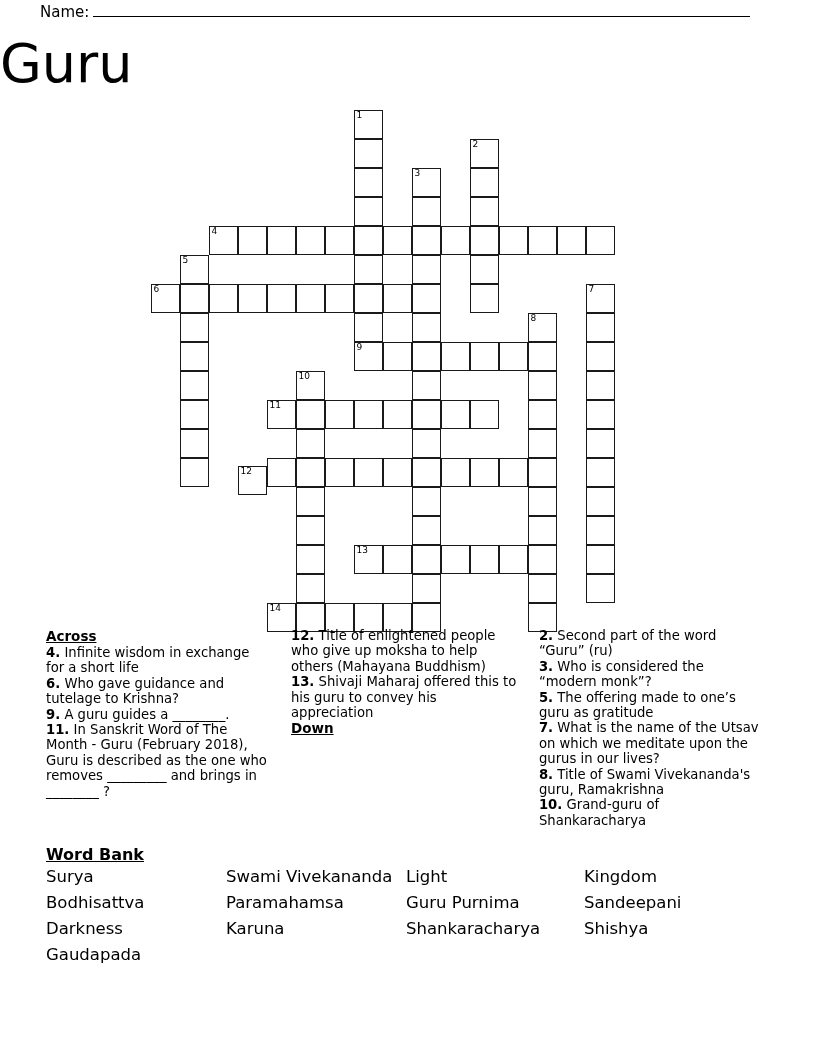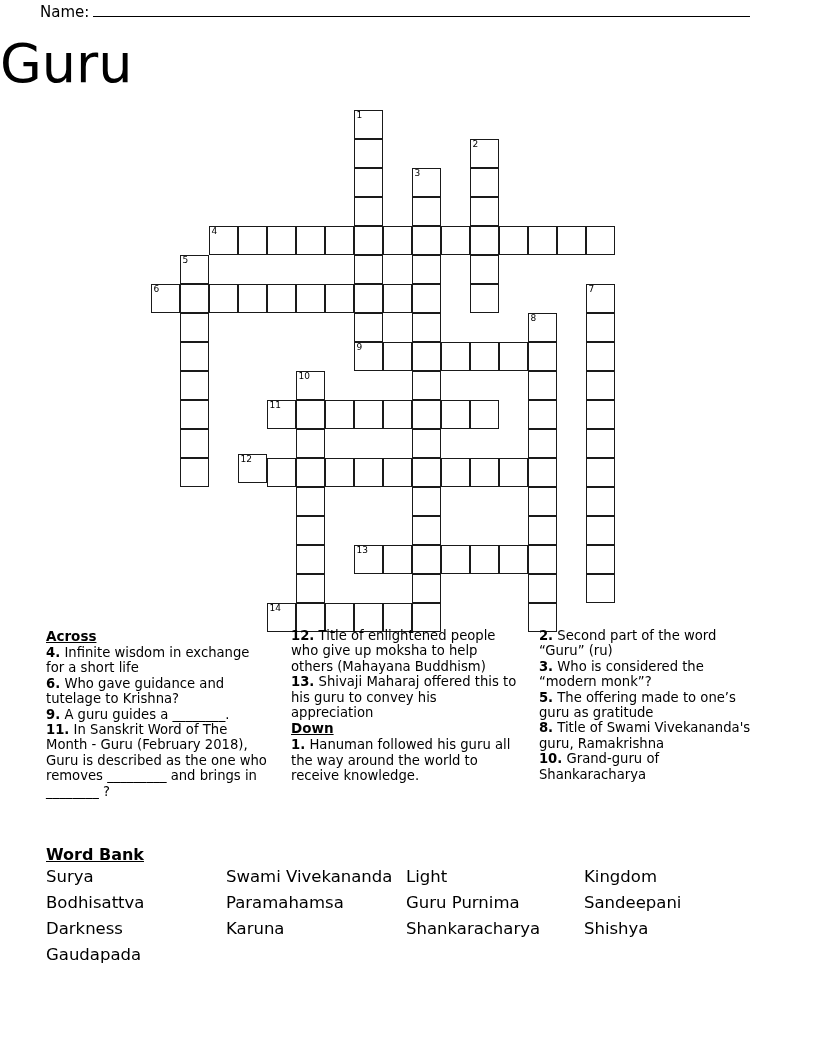--- a/index.html
+++ b/index.html
@@ -203,21 +203,21 @@
       <div class="cell" style="left: 441px; top: 400px;"></div>
       <div class="cell" style="left: 470px; top: 400px;"></div>
       <div class="cell" style="left: 528px; top: 400px;"></div>
       <div class="cell" style="left: 586px; top: 400px;"></div>
       <div class="cell" style="left: 180px; top: 429px;"></div>
       <div class="cell" style="left: 296px; top: 429px;"></div>
       <div class="cell" style="left: 412px; top: 429px;"></div>
       <div class="cell" style="left: 528px; top: 429px;"></div>
       <div class="cell" style="left: 586px; top: 429px;"></div>
       <div class="cell" style="left: 180px; top: 458px;"></div>
-      <div class="cell" style="left: 238px; top: 454px;">
+      <div class="cell" style="left: 238px; top: 466px;">
         <span class="num">12</span>
       </div>
       <div class="cell" style="left: 267px; top: 458px;"></div>
       <div class="cell" style="left: 296px; top: 458px;"></div>
       <div class="cell" style="left: 325px; top: 458px;"></div>
       <div class="cell" style="left: 354px; top: 458px;"></div>
       <div class="cell" style="left: 383px; top: 458px;"></div>
       <div class="cell" style="left: 412px; top: 458px;"></div>
       <div class="cell" style="left: 441px; top: 458px;"></div>
       <div class="cell" style="left: 470px; top: 458px;"></div>
@@ -263,26 +263,26 @@
         <div class="sec-head">Across</div>
         <p class="clue"><b>4.</b><span> Infinite wisdom in exchange for a short life</span></p>
         <p class="clue"><b>6.</b><span> Who gave guidance and tutelage to Krishna?</span></p>
         <p class="clue"><b>9.</b><span> A guru guides a ________.</span></p>
         <p class="clue"><b>11.</b><span> In Sanskrit Word of The Month - Guru (February 2018), Guru is described as the one who removes _________ and brings in ________ ?</span></p>
       </div>
     <div class="clue-col col2" id="clue-col-2">
         <p class="clue"><b>12.</b><span> Title of enlightened people who give up moksha to help others (Mahayana Buddhism)</span></p>
         <p class="clue"><b>13.</b><span> Shivaji Maharaj offered this to his guru to convey his appreciation</span></p>
         <div class="sec-head">Down</div>
-        <p class="clue"><b>1.</b><span> Hanuman followed his guru all the way around the world to receive knowledge.</span></p>
       </div>
     <div class="clue-col col3" id="clue-col-3">
         <p class="clue"><b>2.</b><span> Second part of the word “Guru” (ru)</span></p>
         <p class="clue"><b>3.</b><span> Who is considered the “modern monk”?</span></p>
         <p class="clue"><b>5.</b><span> The offering made to one’s guru as gratitude</span></p>
+        <p class="clue"><b>7.</b><span> What is the name of the Utsav on which we meditate upon the gurus in our lives?</span></p>
         <p class="clue"><b>8.</b><span> Title of Swami Vivekananda's guru, Ramakrishna</span></p>
         <p class="clue"><b>10.</b><span> Grand-guru of Shankaracharya</span></p>
       </div>
   </div>
 
   <div class="wb-head">Word Bank</div>
   <div class="wordbank" id="wordbank">
       <div class="wb-item">Surya</div>
       <div class="wb-item">Swami Vivekananda</div>
       <div class="wb-item">Light</div>

